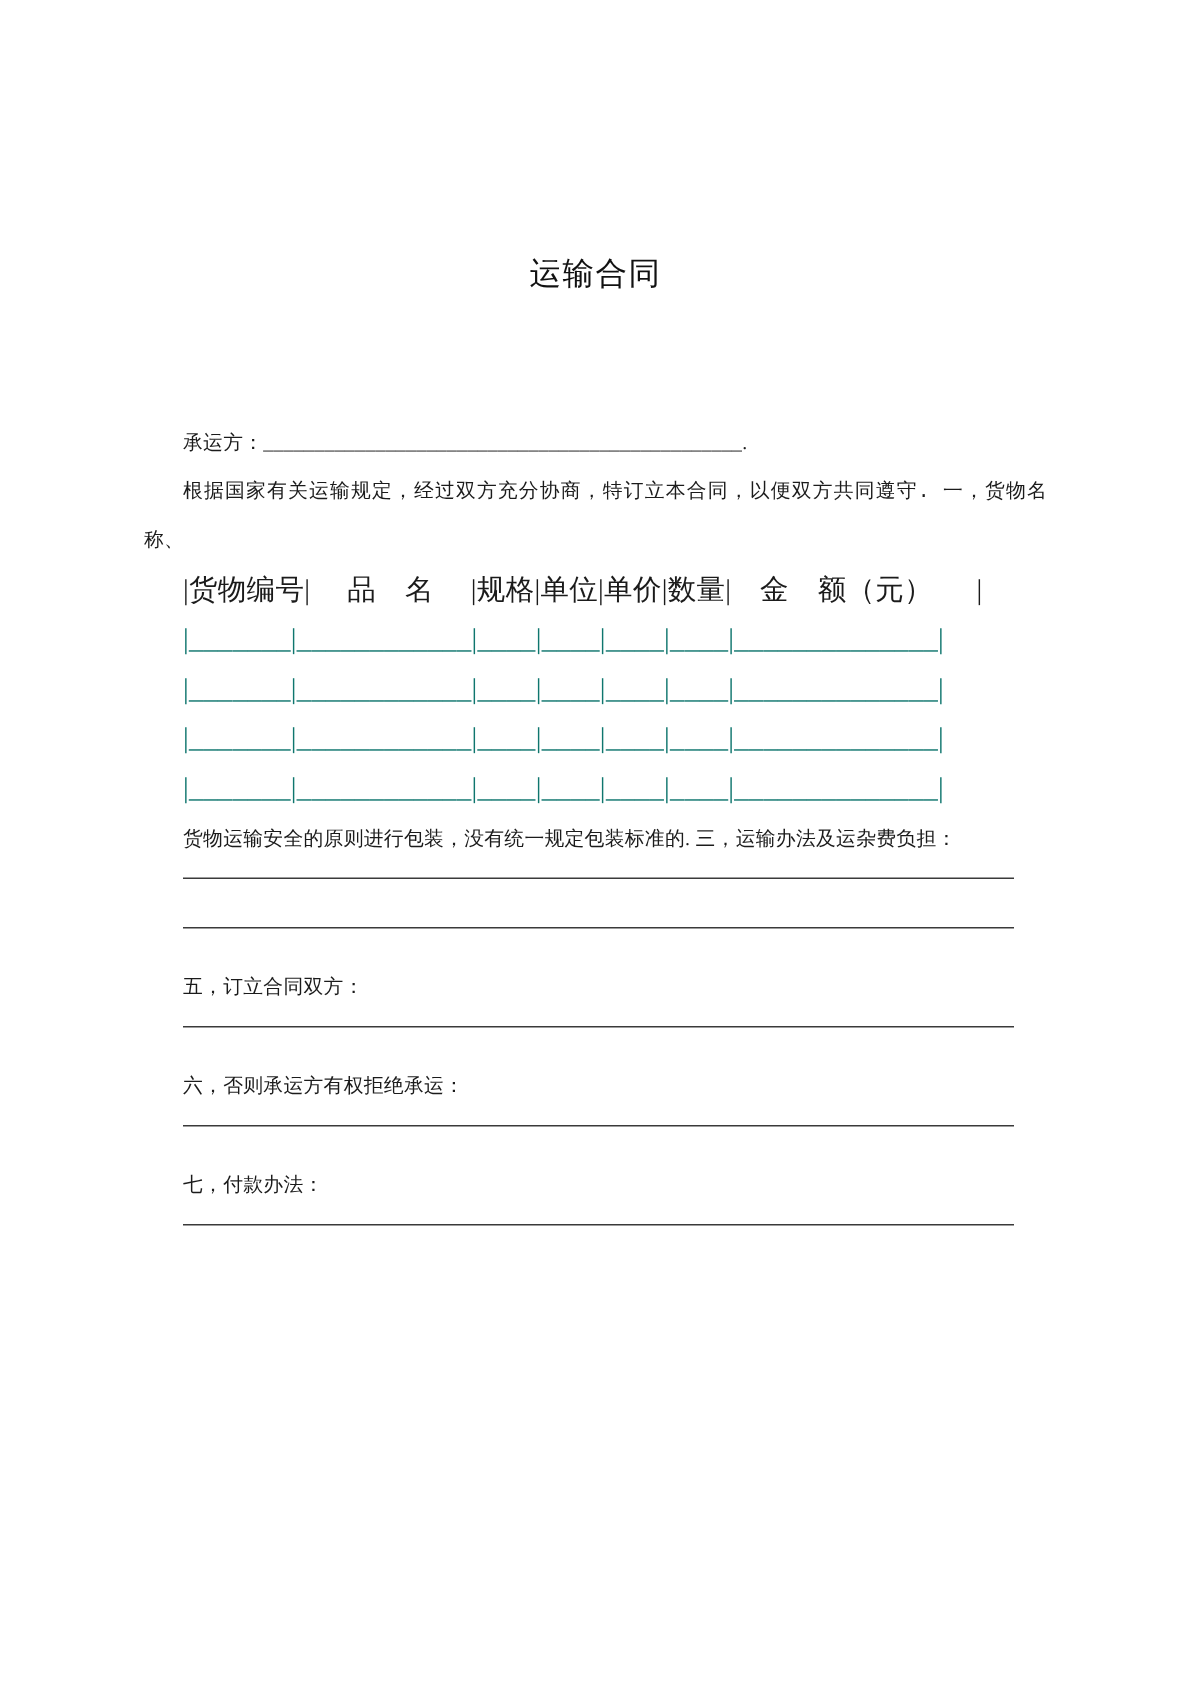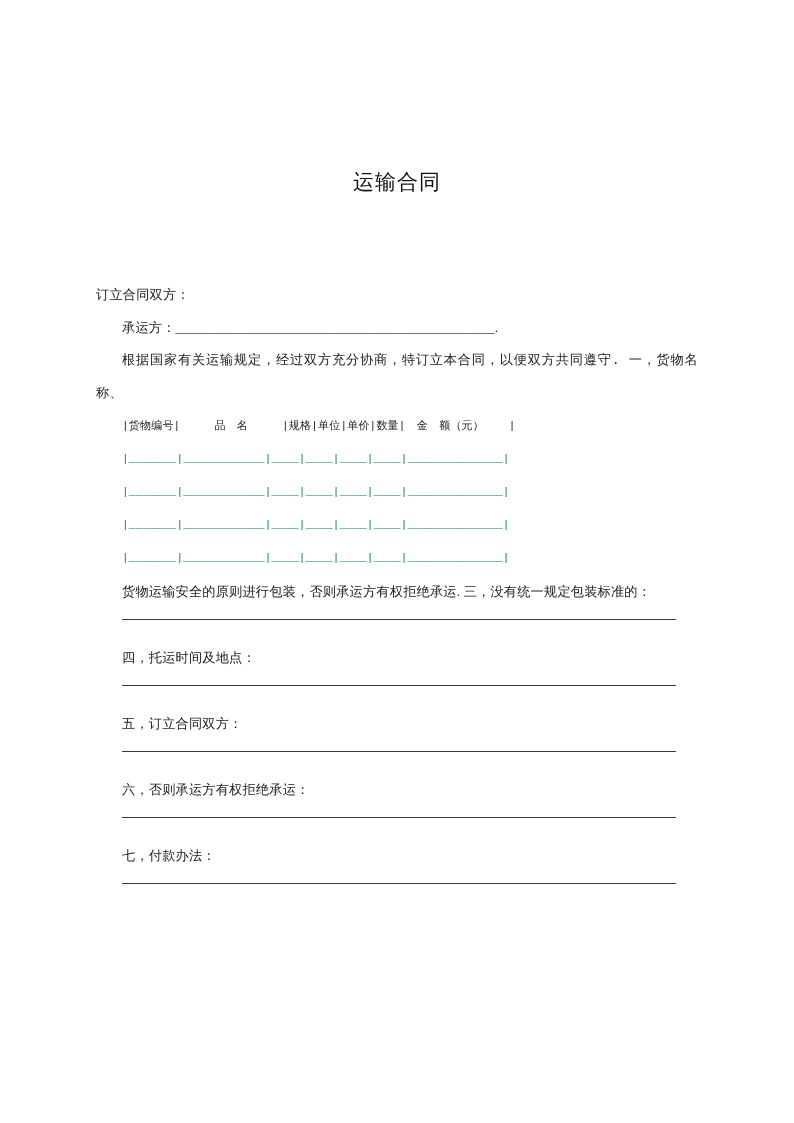--- a/index.html
+++ b/index.html
@@ -59,28 +59,27 @@
     text-indent: 26px;
   }
   .para.flow {
     text-indent: 26px;
     text-align: justify;
     font-family: Liberation Mono, monospace;
   }
 
   
   .tbl-row {
-    font-size: 11px;
+    font-size: 19px;
     line-height: 33px;
     letter-spacing: 0.2px;
     color: #1b1b1b;
     margin: 0;
     padding-left: 26px;
     white-space: pre;
-    font-family: Liberation Mono, monospace;
   }
   .tbl-row.head {
     color: #1b1b1b;
   }
   .tbl-row.fill {
     color: #0f766e;
   }
 
   
   .rule-line {
@@ -99,40 +98,38 @@
 </style>
 </head>
 <body>
 
 <div class="page">
 
   <h1 class="doc-title">运输合同</h1>
 
   <div class="body-block">
 
-    <p class="para">订立合同双方：</p>
 
 
     <p class="para indent"><span>承运方：</span><span>_______________________________________________.</span></p>
 
     <p class="para flow">根据国家有关运输规定，经过双方充分协商，特订立本合同，以便双方共同遵守. 一，货物名称、</p>
 
 
     <div class="tbl-row head">|货物编号|     品　名     |规格|单位|单价|数量|　金　额（元）　  |</div>
 
     <div class="tbl-row fill">|_______|____________|____|____|____|____|______________|</div>
     <div class="tbl-row fill">|_______|____________|____|____|____|____|______________|</div>
     <div class="tbl-row fill">|_______|____________|____|____|____|____|______________|</div>
     <div class="tbl-row fill">|_______|____________|____|____|____|____|______________|</div>
 
 
-    <p class="para indent">货物运输安全的原则进行包装，否则承运方有权拒绝承运. 三，没有统一规定包装标准的：</p>
+    <p class="para indent">货物运输安全的原则进行包装，没有统一规定包装标准的. 三，运输办法及运杂费负担：</p>
     <div class="rule-line"><span class="rule"></span></div>
 
-    <p class="para indent">四，托运时间及地点：</p>
     <div class="rule-line"><span class="rule"></span></div>
 
     <p class="para indent">五，订立合同双方：</p>
     <div class="rule-line"><span class="rule"></span></div>
 
     <p class="para indent">六，否则承运方有权拒绝承运：</p>
     <div class="rule-line"><span class="rule"></span></div>
 
     <p class="para indent">七，付款办法：</p>
     <div class="rule-line"><span class="rule"></span></div>

